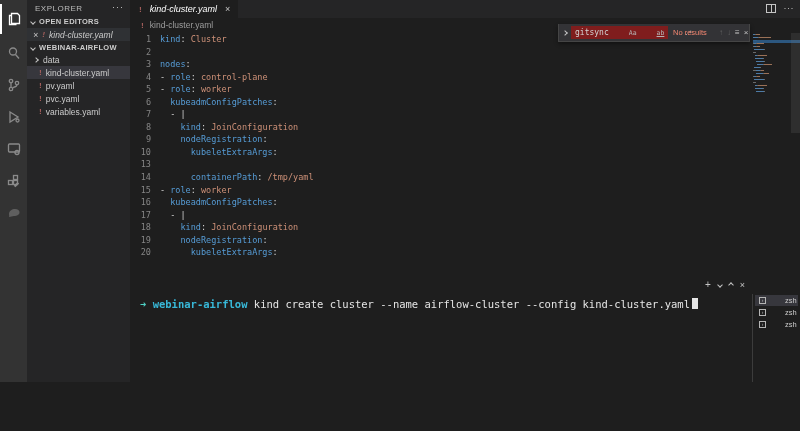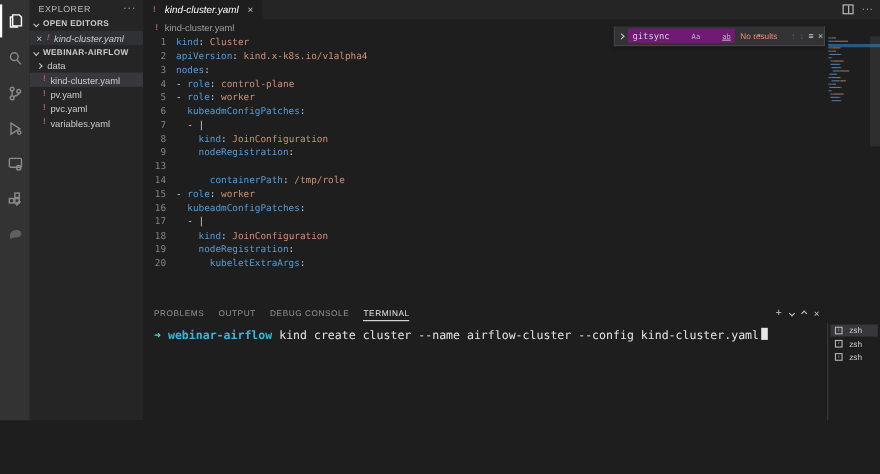--- a/index.html
+++ b/index.html
@@ -51,21 +51,21 @@
   .lnum { width:30px; text-align:right; color:#858585; flex:none; padding-right:9px; }
   .ltext { white-space:pre; }
   .tk-key { color:#569cd6; }
   .tk-val { color:#ce9178; }
   .tk-punc { color:#d4d4d4; }
 
   
   .findwidget { position:absolute; top:24px; left:428px; width:192px; height:18px; background:#333336;
     border:1px solid #454545; border-top:none; display:flex; align-items:center; box-shadow:0 2px 4px rgba(0,0,0,.4); z-index:4; }
   .findwidget .chev { margin:0 4px; border-color:#c5c5c5; }
-  .find-input { width:97px; height:13px; background:#701a75; display:flex; align-items:center; padding:0 2px 0 4px; }
+  .find-input { width:97px; height:13px; background:#7f1d1d; display:flex; align-items:center; padding:0 2px 0 4px; }
   .find-query { font-size:8px; color:#d4d4d4; flex:1; font-family:"DejaVu Sans Mono",monospace; }
   .find-opt { font-size:6.5px; color:#b5b5b5; margin-left:20px; font-family:"DejaVu Sans Mono",monospace; }
   .find-status { font-size:7.5px; color:#f48771; margin-left:5px; width:42px; }
   .find-btn { font-size:8px; color:#c5c5c5; margin-left:4px; }
   .find-btn.disabled { color:#5f5f5f; }
 
   
   .minimap { position:absolute; left:623px; top:34px; width:36px; }
   .mm-line { display:flex; height:1.4px; margin-bottom:1.6px; }
   .mm-seg { height:1.4px; }
@@ -82,21 +82,21 @@
   .pa-plus { font-size:10px; line-height:10px; }
   .pa-x { font-size:9px; }
   .terminal-body { position:absolute; top:16px; left:0; width:620px; height:137px;
     font-family:"DejaVu Sans Mono","Liberation Mono",monospace; font-size:10.5px; color:#e5e5e5; }
   .prompt-line { position:absolute; top:4px; left:10px; white-space:pre; }
   .p-arrow { color:#4fd1c5; font-weight:bold; }
   .p-cwd { color:#38b8d8; font-weight:bold; }
   .cursor { display:inline-block; width:6px; height:11px; background:#e5e5e5; vertical-align:-1px; margin-left:2px; }
 
   .term-sidebar { position:absolute; right:0; top:16px; width:48px; height:137px; border-left:1px solid #3c3c3c; }
-  .term-item { height:11px; display:flex; align-items:center; font-size:7.5px; color:#cccccc; padding-left:4px; gap:6px; margin:1px 2px; }
+  .term-item { height:11px; display:flex; align-items:center; font-size:7.5px; color:#cccccc; padding-left:4px; gap:19px; margin:1px 2px; }
   .term-item.selected { background:#37373d; }
   .term-ico { width:7px; height:7px; border:1px solid #b5b5b5; font-size:5px; line-height:5px; color:#b5b5b5; text-align:center; flex:none; }
 </style>
 </head>
 <body>
 
 <div class="app">
 
   <div class="activitybar">
     <div class="ab-icon active" style="top:4px">
@@ -236,21 +236,20 @@
       <span class="find-btn">×</span>
     </div>
 
     <div class="code" id="code-lines">
         <div class="code-line">
           <span class="lnum">1</span>
           <span class="ltext"><span class="tk-key">kind</span><span class="tk-punc">: </span><span class="tk-val">Cluster</span></span>
         </div>
         <div class="code-line">
           <span class="lnum">2</span>
-          <span class="ltext"><span class="tk-key">apiVersion</span><span class="tk-punc">: </span><span class="tk-val">kind.x-k8s.io/v1alpha4</span></span>
         </div>
         <div class="code-line">
           <span class="lnum">3</span>
           <span class="ltext"><span class="tk-key">nodes</span><span class="tk-punc">:</span></span>
         </div>
         <div class="code-line">
           <span class="lnum">4</span>
           <span class="ltext"><span class="tk-punc">- </span><span class="tk-key">role</span><span class="tk-punc">: </span><span class="tk-val">control-plane</span></span>
         </div>
         <div class="code-line">
@@ -267,25 +266,29 @@
         </div>
         <div class="code-line">
           <span class="lnum">8</span>
           <span class="ltext"><span class="tk-punc">    </span><span class="tk-key">kind</span><span class="tk-punc">: </span><span class="tk-val">JoinConfiguration</span></span>
         </div>
         <div class="code-line">
           <span class="lnum">9</span>
           <span class="ltext"><span class="tk-punc">    </span><span class="tk-key">nodeRegistration</span><span class="tk-punc">:</span></span>
         </div>
         <div class="code-line">
+          <span class="lnum">10</span>
+          <span class="ltext"><span class="tk-punc">      </span><span class="tk-key">kubeletExtraArgs</span><span class="tk-punc">:</span></span>
+        </div>
+        <div class="code-line">
           <span class="lnum">13</span>
         </div>
         <div class="code-line">
           <span class="lnum">14</span>
-          <span class="ltext"><span class="tk-punc">      </span><span class="tk-key">containerPath</span><span class="tk-punc">: </span><span class="tk-val">/tmp/role</span></span>
+          <span class="ltext"><span class="tk-punc">      </span><span class="tk-key">containerPath</span><span class="tk-punc">: </span><span class="tk-val">/tmp/yaml</span></span>
         </div>
         <div class="code-line">
           <span class="lnum">15</span>
           <span class="ltext"><span class="tk-punc">- </span><span class="tk-key">role</span><span class="tk-punc">: </span><span class="tk-val">worker</span></span>
         </div>
         <div class="code-line">
           <span class="lnum">16</span>
           <span class="ltext"><span class="tk-punc">  </span><span class="tk-key">kubeadmConfigPatches</span><span class="tk-punc">:</span></span>
         </div>
         <div class="code-line">
@@ -410,26 +413,20 @@
           <span class="mm-seg" style="width: 8.32px; background: rgb(77, 123, 166);"></span>
           <span class="mm-seg" style="width: 0.52px; background: rgb(106, 106, 106);"></span>
         </div>
       </div>
     <div class="mm-highlight"></div>
     <div class="vscroll"></div>
   </div>
 
   <div class="panel">
     <div class="panel-header">
-      <div id="panel-tabs">
-          <span class="panel-tab">PROBLEMS</span>
-          <span class="panel-tab">OUTPUT</span>
-          <span class="panel-tab">DEBUG CONSOLE</span>
-          <span class="panel-tab active">TERMINAL</span>
-        </div>
       <div class="panel-actions">
         <span class="pa-plus">+</span>
         <span class="chev down"></span>
         <span class="chev up"></span>
         <span class="pa-x">×</span>
       </div>
     </div>
 
     <div class="terminal-body">
       <div class="prompt-line"><span class="p-arrow">➜</span><span> </span><span class="p-cwd">webinar-airflow</span><span> </span><span>kind create cluster --name airflow-cluster --config kind-cluster.yaml</span><span class="cursor"></span></div>

